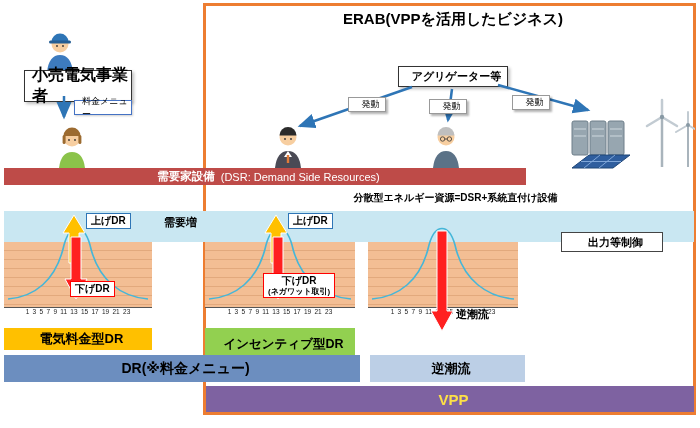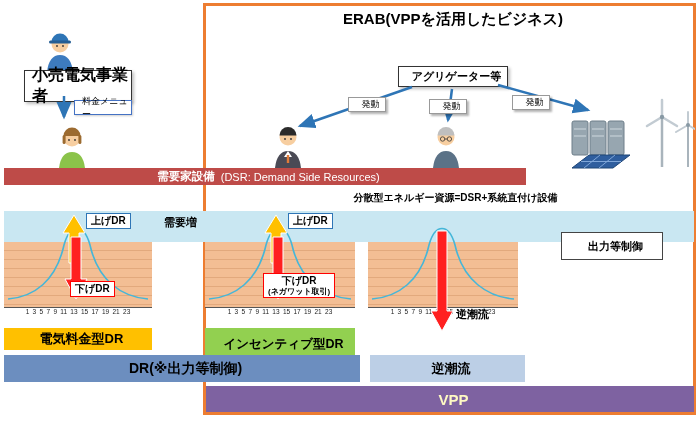--- a/index.html
+++ b/index.html
@@ -32,27 +32,27 @@
     background:repeating-linear-gradient(to bottom,#F3BE94 0px,#F3BE94 8px,#E2A97D 8px,#E2A97D 9px);
     border-bottom:1.2px solid #555;}
   .ticks{position:absolute;left:0;top:97px;width:100%;font-size:6.5px;color:#222;text-align:center;word-spacing:1.5px;white-space:nowrap;}
   .curve-svg{position:absolute;left:0;top:0;overflow:visible;}
   .tag{position:absolute;background:#fff;font-weight:bold;font-size:10px;line-height:12px;padding:1px 4px;white-space:nowrap;}
   .tag-raise{border:1.2px solid #2E75B6;}
   .tag-lower{border:1.2px solid #FF0000;}
   .tag small{display:block;font-size:8px;font-weight:bold;line-height:9px;}
   .zone-label{font-size:11px;font-weight:bold;width:46px;height:16px;}
   .reverse-note{font-size:11px;font-weight:bold;}
-  .output-box{left:561px;top:232px;width:102px;height:28px;background:#fff;border:1.2px solid #444;font-weight:bold;font-size:11px;}
+  .output-box{left:561px;top:232px;width:102px;height:20px;background:#fff;border:1.2px solid #444;font-weight:bold;font-size:11px;}
   
   .price-bar{left:4px;top:328px;width:148px;height:22px;background:#FFC000;font-weight:bold;font-size:13px;}
   .incentive-bar{left:205px;top:328px;width:150px;height:32px;background:#92D050;font-weight:bold;font-size:12.5px;}
   .dr-bar{left:4px;top:355px;width:356px;height:27px;background:#6C8EBF;font-weight:bold;font-size:14px;}
   .rev-bar{left:370px;top:355px;width:155px;height:27px;background:#BCCFE6;font-weight:bold;font-size:13px;}
-  .vpp-bar{left:206px;top:386px;width:488px;height:26px;background:#7E62A1;color:#fef9c3;font-weight:bold;font-size:15px;}
+  .vpp-bar{left:206px;top:386px;width:488px;height:26px;background:#7E62A1;color:#fde047;font-weight:bold;font-size:15px;}
   svg{display:block;}
 </style>
 </head>
 <body>
 
 <div id="canvas">
 
   <div class="abs erab-frame"></div>
   <div class="abs ctr erab-title">ERAB(VPPを活用したビジネス)</div>
 
@@ -207,17 +207,17 @@
       <path d="M4,88 C30,86 53,70 61,34 C67,12 81,12 87,34 C95,70 120,86 146,88" fill="none" stroke="#45B6D8" stroke-width="1.6"></path>
       <polygon points="74,120 63,100 69,100 69,20 79,20 79,100 85,100" fill="#FF2020" stroke="#fff" stroke-width="1"></polygon>
     </svg>
     <div class="abs reverse-note" style="left:88px;top:96px;">逆潮流</div>
   </div>
 
   <div class="abs ctr output-box">出力等制御</div>
 
   <div class="abs ctr price-bar">電気料金型DR</div>
   <div class="abs ctr incentive-bar">インセンティブ型DR</div>
-  <div class="abs ctr dr-bar">DR(※出力等制御)</div>
+  <div class="abs ctr dr-bar">DR(※料金メニュー)</div>
   <div class="abs ctr rev-bar">逆潮流</div>
   <div class="abs ctr vpp-bar">VPP</div>
 
 </div>
 
 </body></html>

